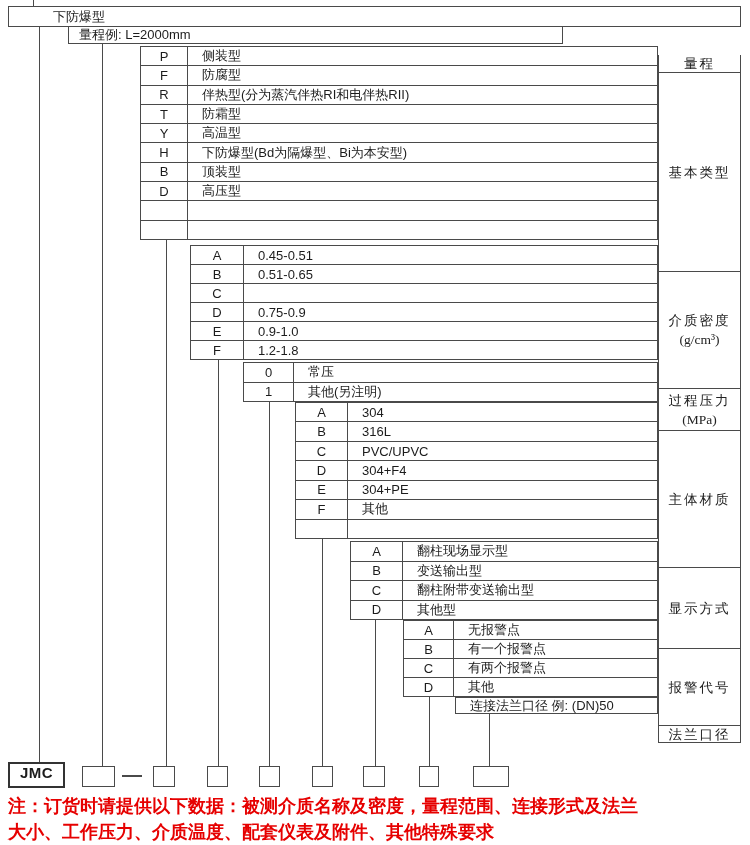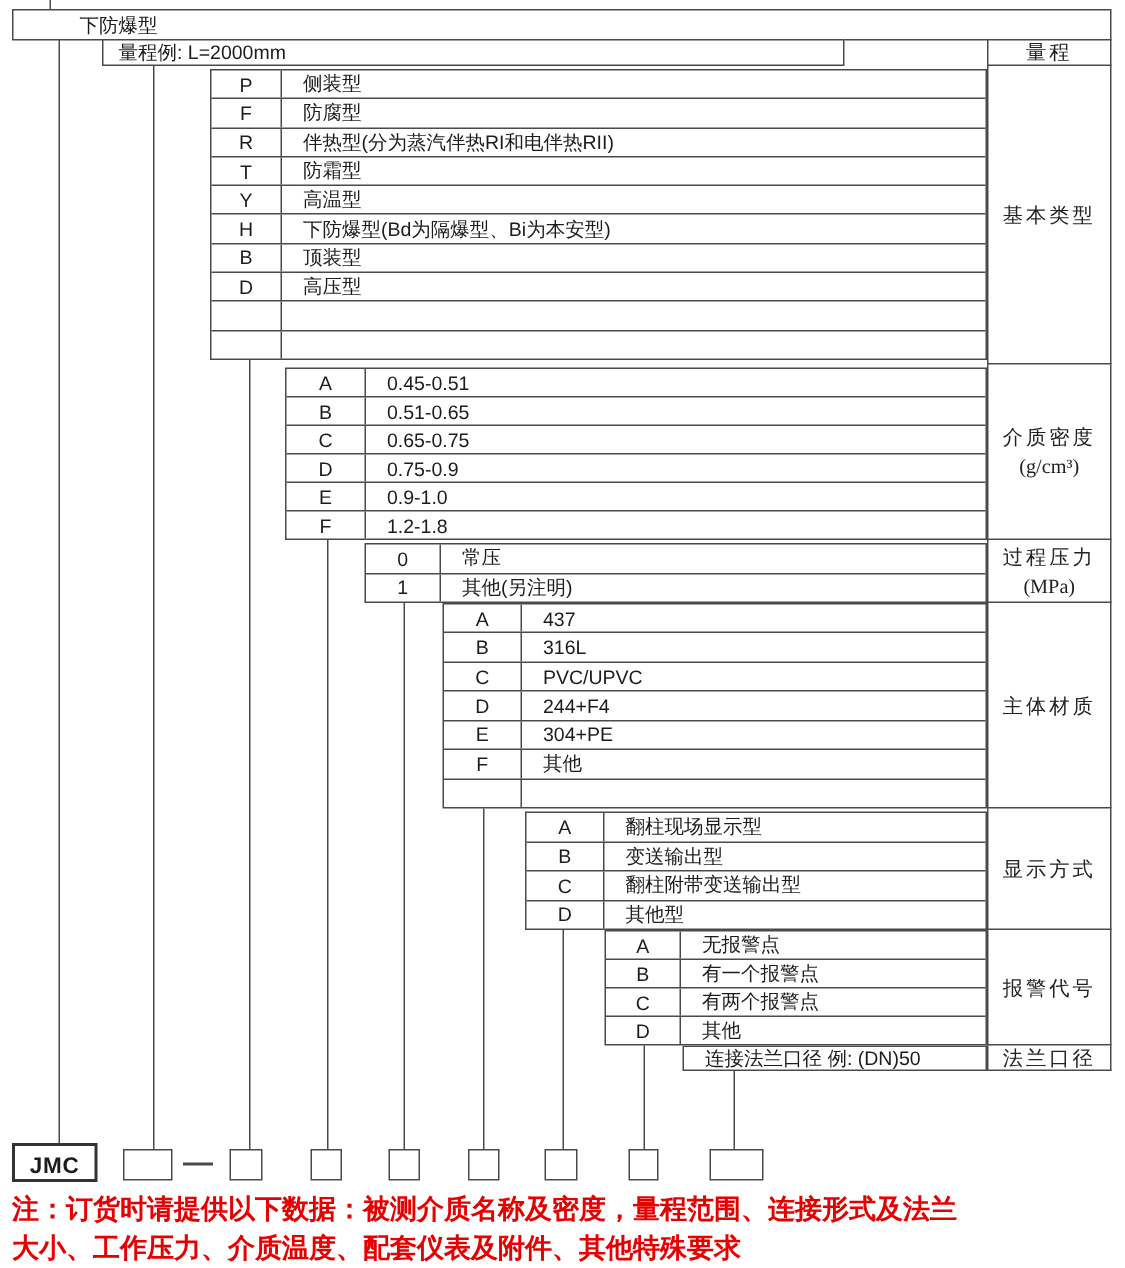--- a/index.html
+++ b/index.html
@@ -52,20 +52,21 @@
     display:flex;
     flex-direction:column;
     align-items:center;
     justify-content:center;
     text-align:center;
     font-family:"Liberation Serif","DejaVu Serif",serif;
     font-size:13.5px;
     letter-spacing:2px;
     line-height:19px;
     color:#222;
+    margin-top:29px;
   }
   .lbl .sub{letter-spacing:0;}
   
   .sect{
     position:absolute;
     border:1px solid var(--line);
     display:flex;
     flex-direction:column;
     background:#fff;
     font-size:13px;
@@ -101,21 +102,21 @@
     top:766px;
     height:21px;
     border:1.5px solid var(--line);
     background:#fff;
   }
   .model-box{
     position:absolute;
     left:8px;top:762px;
     width:57px;height:26px;
     border:2px solid #333;
-    display:flex;align-items:flex-end;justify-content:center;
+    display:flex;align-items:flex-start;justify-content:center;
     font-weight:bold;
     font-size:15px;
     letter-spacing:0.5px;
   }
   
   .note{
     position:absolute;
     left:8px;top:793px;
     width:740px;
     color:#e60000;
@@ -211,21 +212,20 @@
       <div class="trow">
         <div class="tcode">A</div>
         <div class="tval">0.45-0.51</div>
       </div>
       <div class="trow">
         <div class="tcode">B</div>
         <div class="tval">0.51-0.65</div>
       </div>
       <div class="trow">
         <div class="tcode">C</div>
-        <div class="tval">0.65-0.75</div>
       </div>
       <div class="trow">
         <div class="tcode">D</div>
         <div class="tval">0.75-0.9</div>
       </div>
       <div class="trow">
         <div class="tcode">E</div>
         <div class="tval">0.9-1.0</div>
       </div>
       <div class="trow">
@@ -239,33 +239,33 @@
         <div class="tval">常压</div>
       </div>
       <div class="trow">
         <div class="tcode">1</div>
         <div class="tval">其他(另注明)</div>
       </div>
     </div>
   <div class="sect" id="sect-material">
       <div class="trow">
         <div class="tcode">A</div>
-        <div class="tval">437</div>
+        <div class="tval">304</div>
       </div>
       <div class="trow">
         <div class="tcode">B</div>
         <div class="tval">316L</div>
       </div>
       <div class="trow">
         <div class="tcode">C</div>
         <div class="tval">PVC/UPVC</div>
       </div>
       <div class="trow">
         <div class="tcode">D</div>
-        <div class="tval">244+F4</div>
+        <div class="tval">304+F4</div>
       </div>
       <div class="trow">
         <div class="tcode">E</div>
         <div class="tval">304+PE</div>
       </div>
       <div class="trow">
         <div class="tcode">F</div>
         <div class="tval">其他</div>
       </div>
       <div class="trow">

